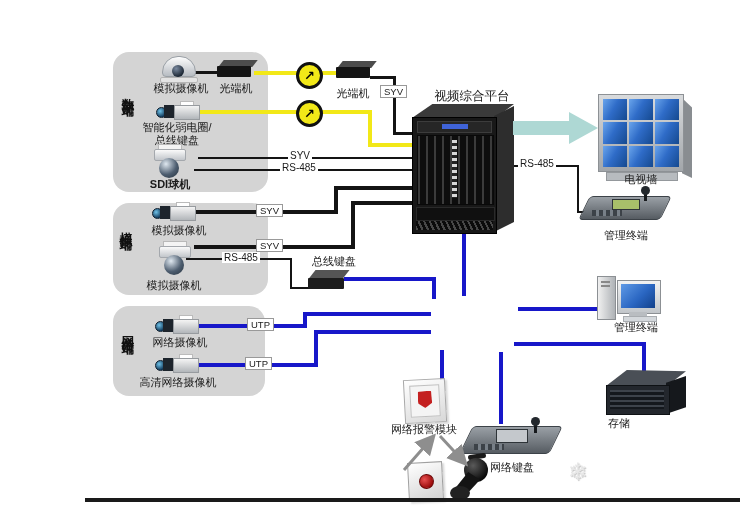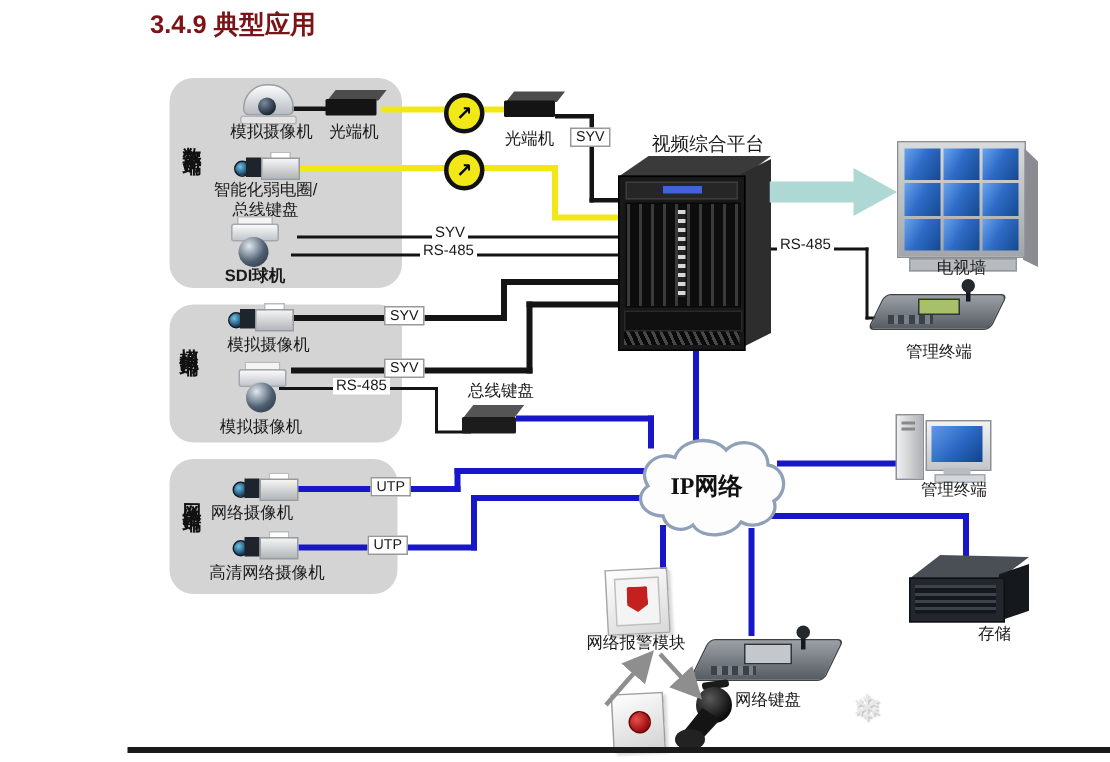--- a/index.html
+++ b/index.html
@@ -67,21 +67,20 @@
   .watermark{position:absolute;left:568px;top:458px;display:flex;align-items:center;gap:6px;
              color:#ededed;font-weight:bold;font-size:21px;letter-spacing:2px;
              text-shadow:1px 1px 1px #b9b9b9;}
   .watermark .flake{font-size:24px;font-weight:normal;color:#e8e8e8;text-shadow:1px 1px 1px #c2c2c2;}
 </style>
 </head>
 <body>
 
 <div class="scene">
 
-  <div class="title">3.4.9 典型应用</div>
 
   <div class="group" style="left:113px;top:52px;width:155px;height:140px;"></div>
   <div class="group" style="left:113px;top:203px;width:155px;height:92px;"></div>
   <div class="group" style="left:113px;top:306px;width:152px;height:90px;"></div>
   <div class="vlabel" style="left:119px;top:88px;">数字前端</div>
   <div class="vlabel" style="left:117px;top:222px;">模拟前端</div>
   <div class="vlabel" style="left:119px;top:326px;">网络前端</div>
 
   <div class="hl t3 k" style="left:194px;top:71px;width:26px;"></div>
 
@@ -201,21 +200,21 @@
       <div class="ball"></div>
   </div>
   <div class="lbl" style="left:138px;top:279px;width:72px;">模拟摄像机</div>
 
   <div class="boxcam" style="left:155px;top:315px;">
     <div class="handle"></div>
       <div class="lens"></div>
       <div class="barrel"></div>
       <div class="body"></div>
   </div>
-  <div class="lbl" style="left:132px;top:336px;width:72px;">网络摄像机</div>
+  <div class="lbl" style="left:144px;top:336px;width:72px;">网络摄像机</div>
   <div class="boxcam" style="left:155px;top:354px;">
     <div class="handle"></div>
       <div class="lens"></div>
       <div class="barrel"></div>
       <div class="body"></div>
   </div>
   <div class="lbl" style="left:132px;top:376px;width:92px;">高清网络摄像机</div>
 
   <div class="lbl" style="left:424px;top:90px;width:96px;font-size:12.5px;">视频综合平台</div>
   <div class="abs" style="left:412px;top:104px;width:102px;height:128px;">
@@ -270,26 +269,20 @@
     <div class="stickball" style="left:57px;top:-4px;"></div>
   </div>
   <div class="lbl" style="left:588px;top:229px;width:76px;">管理终端</div>
 
   <div class="lbl" style="left:304px;top:255px;width:60px;">总线键盘</div>
   <div class="abs" style="left:308px;top:270px;width:40px;height:22px;">
     <div class="face" style="left:4px;top:0;width:34px;height:9px;background:#555;transform:skewX(-38deg);"></div>
     <div class="face" style="left:0;top:8px;width:36px;height:11px;background:#1c1c1c;border-radius:1px;"></div>
   </div>
 
-  <div class="abs" style="left:420px;top:286px;width:104px;height:76px;">
-    <svg width="104" height="76" viewBox="0 0 104 76">
-      <path d="M22,58 C8,58 2,45 12,38 C4,26 18,14 30,19 C34,6 56,4 64,14 C74,4 92,10 92,24 C104,26 106,42 96,48 C100,60 84,68 74,62 C68,72 48,74 42,64 C34,70 24,66 22,58 Z" fill="#fdfdfd" stroke="#8fa0b8" stroke-width="2.2"></path>
-    </svg>
-    <div class="cloudlbl" style="left:27px;top:28px;">IP网络</div>
-  </div>
 
   <div class="abs" style="left:597px;top:274px;width:78px;height:48px;">
     <div class="face" style="left:0;top:2px;width:17px;height:42px;background:linear-gradient(90deg,#f0f0f0,#aeb2b6);border:1px solid #8c9094;">
       <div style="position:absolute;left:3px;top:4px;width:9px;height:2px;background:#888;"></div>
       <div style="position:absolute;left:3px;top:8px;width:9px;height:2px;background:#888;"></div>
     </div>
     <div class="face" style="left:20px;top:6px;width:42px;height:32px;background:linear-gradient(180deg,#f2f2f2,#c2c6ca);border:1px solid #8c9094;">
       <div style="position:absolute;left:3px;top:3px;width:34px;height:24px;background:linear-gradient(135deg,#5f9ae6 0%,#2a66c2 55%,#12418a 100%);border:1px solid #4a5趣e;"></div>
     </div>
     <div class="face" style="left:32px;top:38px;width:18px;height:4px;background:#b9bdc1;"></div>
@@ -300,21 +293,21 @@
   <div class="abs" style="left:606px;top:370px;width:80px;height:46px;">
     <div class="face" style="left:0;top:0;width:80px;height:16px;background:#4a4f56;
          clip-path:polygon(0% 100%,26% 0%,100% 8%,76% 100%);"></div>
     <div class="face" style="left:60px;top:6px;width:20px;height:38px;background:#15181c;
          clip-path:polygon(0 18%,100% 0,100% 82%,0 100%);"></div>
     <div class="face" style="left:0;top:15px;width:62px;height:28px;background:#23272d;border:1px solid #0e1114;">
       <div style="position:absolute;left:3px;top:4px;width:54px;height:19px;
            background:repeating-linear-gradient(180deg,#3d434b 0 2px,#14181d 2px 5px);"></div>
     </div>
   </div>
-  <div class="lbl" style="left:628px;top:417px;width:70px;">存储</div>
+  <div class="lbl" style="left:584px;top:417px;width:70px;">存储</div>
 
   <div class="abs" style="left:404px;top:379px;width:40px;height:42px;transform:rotate(-3deg);
        background:linear-gradient(160deg,#ffffff,#d8d8d8);border:1px solid #a8a8a8;box-shadow:2px 2px 2px rgba(0,0,0,0.15);">
     <div style="position:absolute;left:5px;top:5px;width:28px;height:30px;background:#f4f4f4;border:1px solid #c0c0c0;">
       <div style="position:absolute;left:7px;top:5px;width:14px;height:17px;background:#c42020;border-radius:2px;
            clip-path:polygon(0 0,100% 0,100% 72%,50% 100%,0 72%);"></div>
     </div>
   </div>
   <div class="lbl" style="left:384px;top:423px;width:80px;">网络报警模块</div>
 

